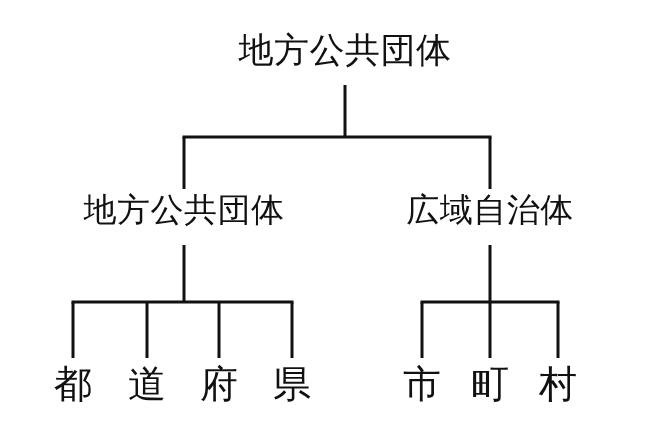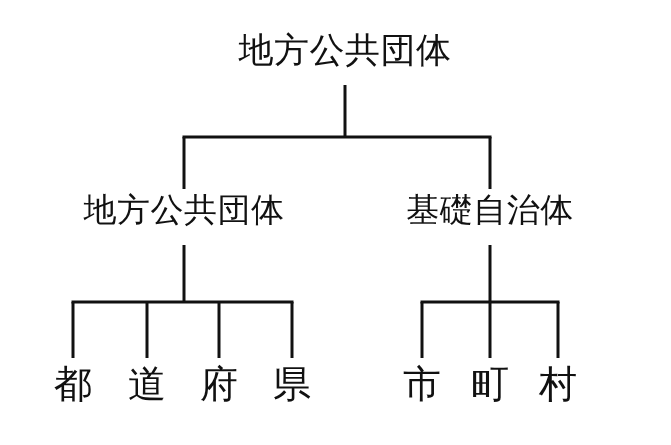--- a/index.html
+++ b/index.html
@@ -73,21 +73,21 @@
       <line x1="422" y1="302" x2="422" y2="358"></line>
       <line x1="490" y1="302" x2="490" y2="358"></line>
       <line x1="558" y1="302" x2="558" y2="358"></line>
     </g>
   </svg>
 
   <div class="node-label level-0" style="left:345px; top:33px;">地方公共団体</div>
 
   <div class="node-label level-1" style="left:184px; top:193px;">地方公共団体</div>
 
-  <div class="node-label level-1" style="left:490px; top:193px;">基礎自治体</div>
+  <div class="node-label level-1" style="left:490px; top:193px;">広域自治体</div>
 
   <div class="leaf-label" style="left:73px; top:365px;">都</div>
 
   <div class="leaf-label" style="left:147px; top:365px;">道</div>
 
   <div class="leaf-label" style="left:219px; top:365px;">府</div>
 
   <div class="leaf-label" style="left:292px; top:365px;">県</div>
 
   <div class="leaf-label" style="left:422px; top:365px;">市</div>

